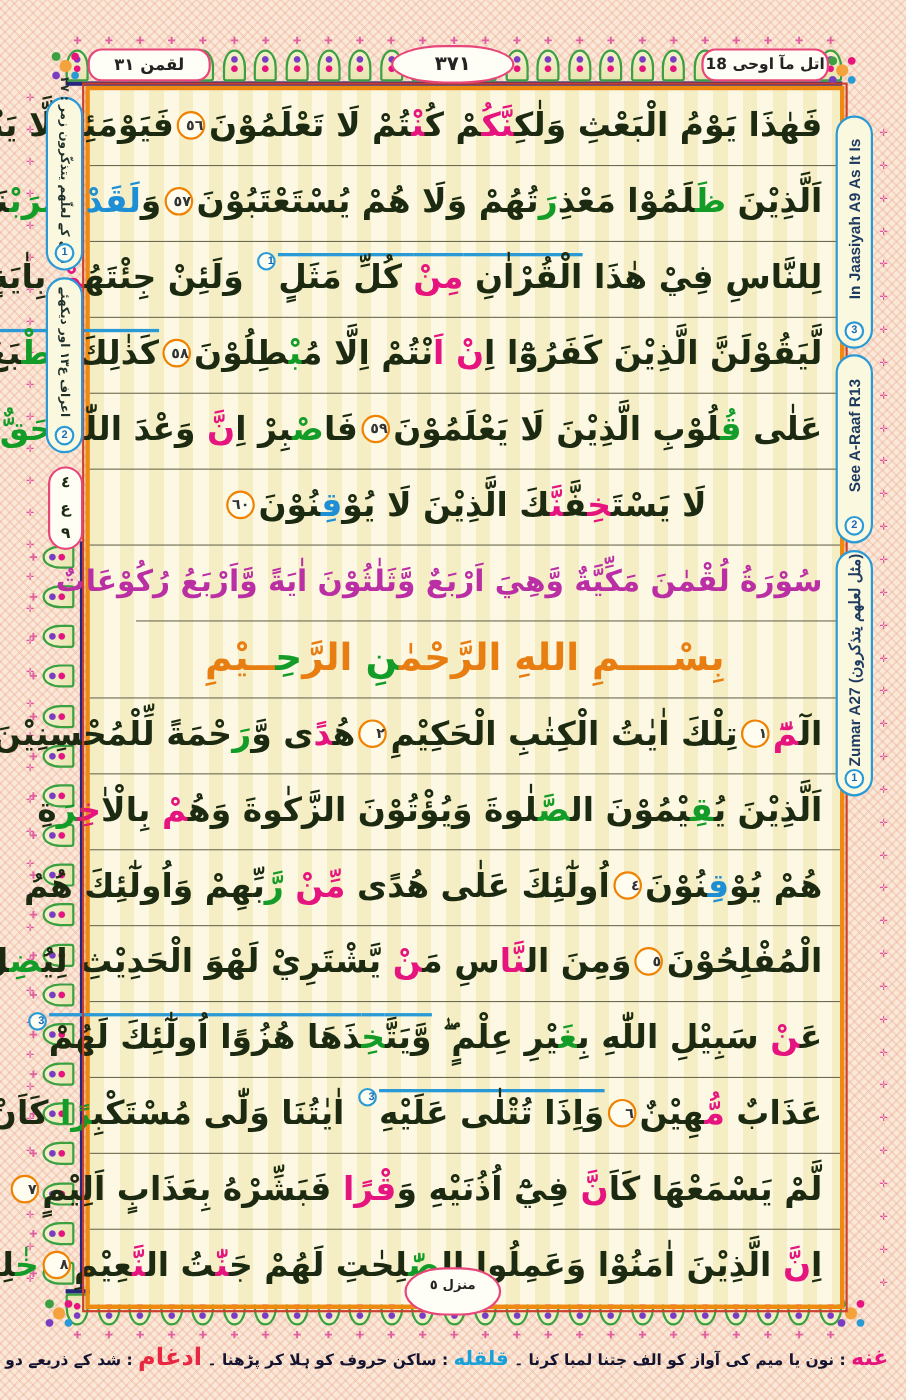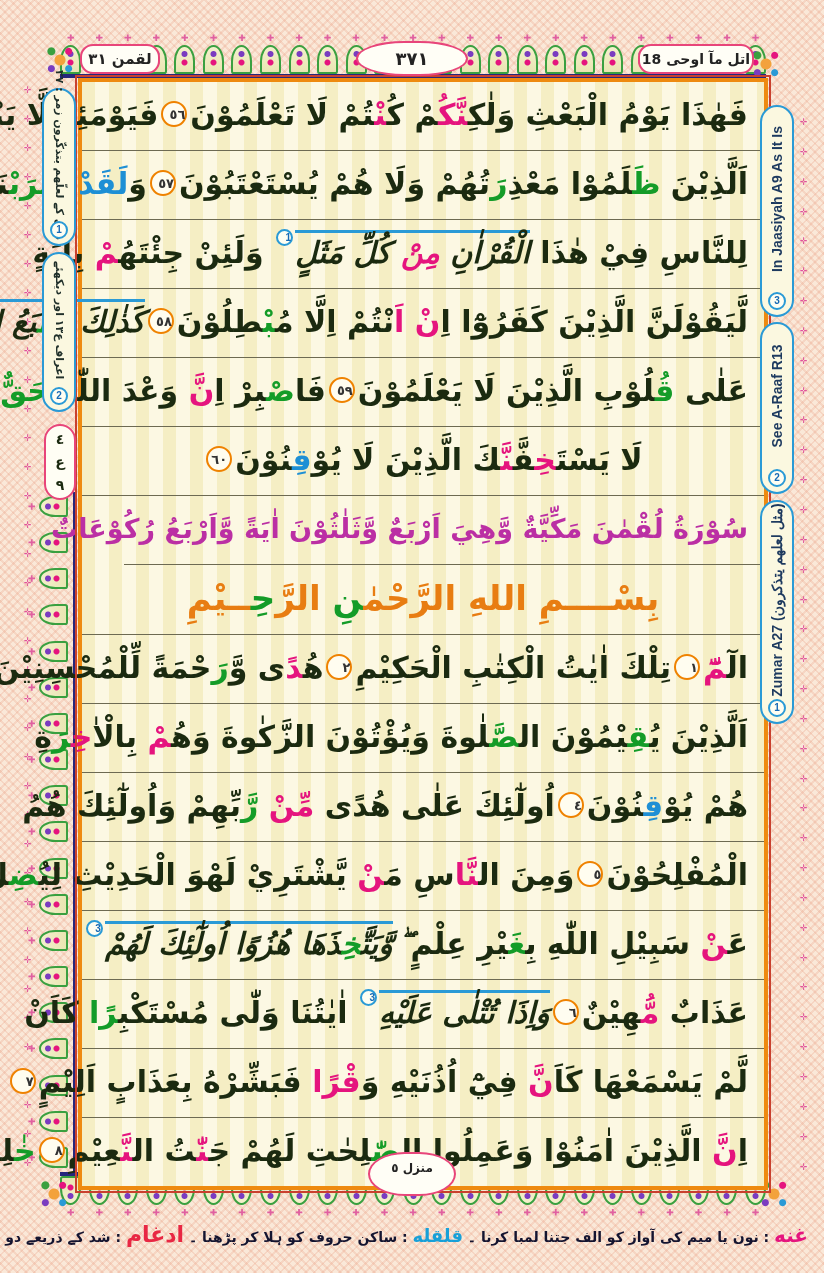--- a/index.html
+++ b/index.html
@@ -33,21 +33,21 @@
     background:
       radial-gradient(circle at 50% 50%, #f3a23c 5px, rgba(0,0,0,0) 6px),
       radial-gradient(circle at 26% 26%, #3aa040 3.5px, rgba(0,0,0,0) 4.5px),
       radial-gradient(circle at 74% 26%, #e5147e 3px, rgba(0,0,0,0) 4px),
       radial-gradient(circle at 26% 74%, #7a3cc0 3px, rgba(0,0,0,0) 4px),
       radial-gradient(circle at 74% 74%, #2a9ad6 3px, rgba(0,0,0,0) 4px);
   }
   
   .label{ position:absolute; background:#fffef6; border:2.5px solid #e8457a; color:#232323;
     font-weight:bold; text-align:center; direction:rtl; z-index:5; }
-  .label-surah{ left:80px; top:44px; width:80px; height:30px; line-height:26px; font-size:15px; border-radius:13px; }
+  .label-surah{ left:80px; top:44px; width:112px; height:30px; line-height:26px; font-size:15px; border-radius:13px; }
   .label-page{ left:50%; transform:translateX(-50%); top:41px; width:112px; height:35px; line-height:31px; font-size:18px; border-radius:50% / 58%; }
   .label-juz{ left:638px; top:44px; width:116px; height:30px; line-height:26px; font-size:14px; border-radius:13px; }
   .label-manzil{ left:50%; transform:translateX(-50%); top:1152px; width:88px; height:44px; line-height:29px; font-size:12px; border-radius:50% / 60%; }
   
   .capsule{ position:absolute; width:34px; border:2.5px solid #2a9ad6; border-radius:17px; background:#fbf8e0; z-index:4; }
   .capsule .vtext{ position:absolute; top:calc(50% - 12px); left:50%; white-space:nowrap; font-weight:bold; color:#1d3a5f; }
   .capsule .vtext.rot-r{ transform:translate(-50%,-50%) rotate(-90deg); font-family:"Liberation Sans",sans-serif; font-size:14px; }
   .capsule .vtext.rot-l{ transform:translate(-50%,-50%) rotate(90deg); font-size:11px; direction:rtl; color:#20302a; }
   .cap-num{ position:absolute; bottom:5px; left:50%; transform:translateX(-50%); width:18px; height:18px;
     border:2px solid #2a9ad6; border-radius:50%; background:#fffef2; color:#1769b5;
@@ -67,21 +67,21 @@
     display:flex; flex-direction:column; z-index:3; }
   .qrow{ flex:1 1 0; direction:rtl; padding:0 16px; font-weight:bold; font-size:30px; color:#1b2a10;
     line-height:66px; border-bottom:1px solid #6d6a52; text-align:justify; text-align-last:justify;
     white-space:nowrap; overflow:visible; }
   .qrow:last-child{ border-bottom:none; }
   .qrow.center{ text-align:center; text-align-last:center; }
   .qrow.surah-header{ text-align:center; text-align-last:center; font-size:27px;margin-left:42px; }
   .qrow.bismillah{ text-align:left; text-align-last:center; font-size:34px; letter-spacing:1px; }
   .c-d{ color:#1b2a10; } .c-p{ color:#e5147e; } .c-g{ color:#149c28; }
   .c-b{ color:#1e8fd5; } .c-m{ color:#bb2fa4; } .c-or{ color:#e87d12; }
-  .seg.ol{ border-top:3px solid #2a9ad6; padding-top:2px;font-style:italic; }
+  .seg.ol{ border-top:3px solid #2a9ad6; padding-top:2px; }
   .ayah-marker{ display:inline-block; width:26px; height:26px; line-height:23px; border:2px solid #ef8200;
     border-radius:50%; font-size:13px; text-align:center; color:#333; vertical-align:6px; margin:3px 3px;
     background:#fffdf0; }
   .ref-marker{ display:inline-block; width:17px; height:17px; line-height:14px; border:2px solid #2a9ad6;
     border-radius:50%; font-size:10px; text-align:center; color:#1769b5; vertical-align:22px; margin:0 2px;
     background:#fffef2; font-family:"Liberation Sans",sans-serif; }
   
   .legend{ position:absolute; left:16px; right:16px; top:1222px; text-align:center; direction:rtl;
     font-weight:bold; font-size:14px; color:#141430; z-index:5; white-space:nowrap; }
   .lg-p{ color:#e5147e; font-size:20px; } .lg-b{ color:#18a0d8; font-size:18px; } .lg-r{ color:#e82743; font-size:22px; }

